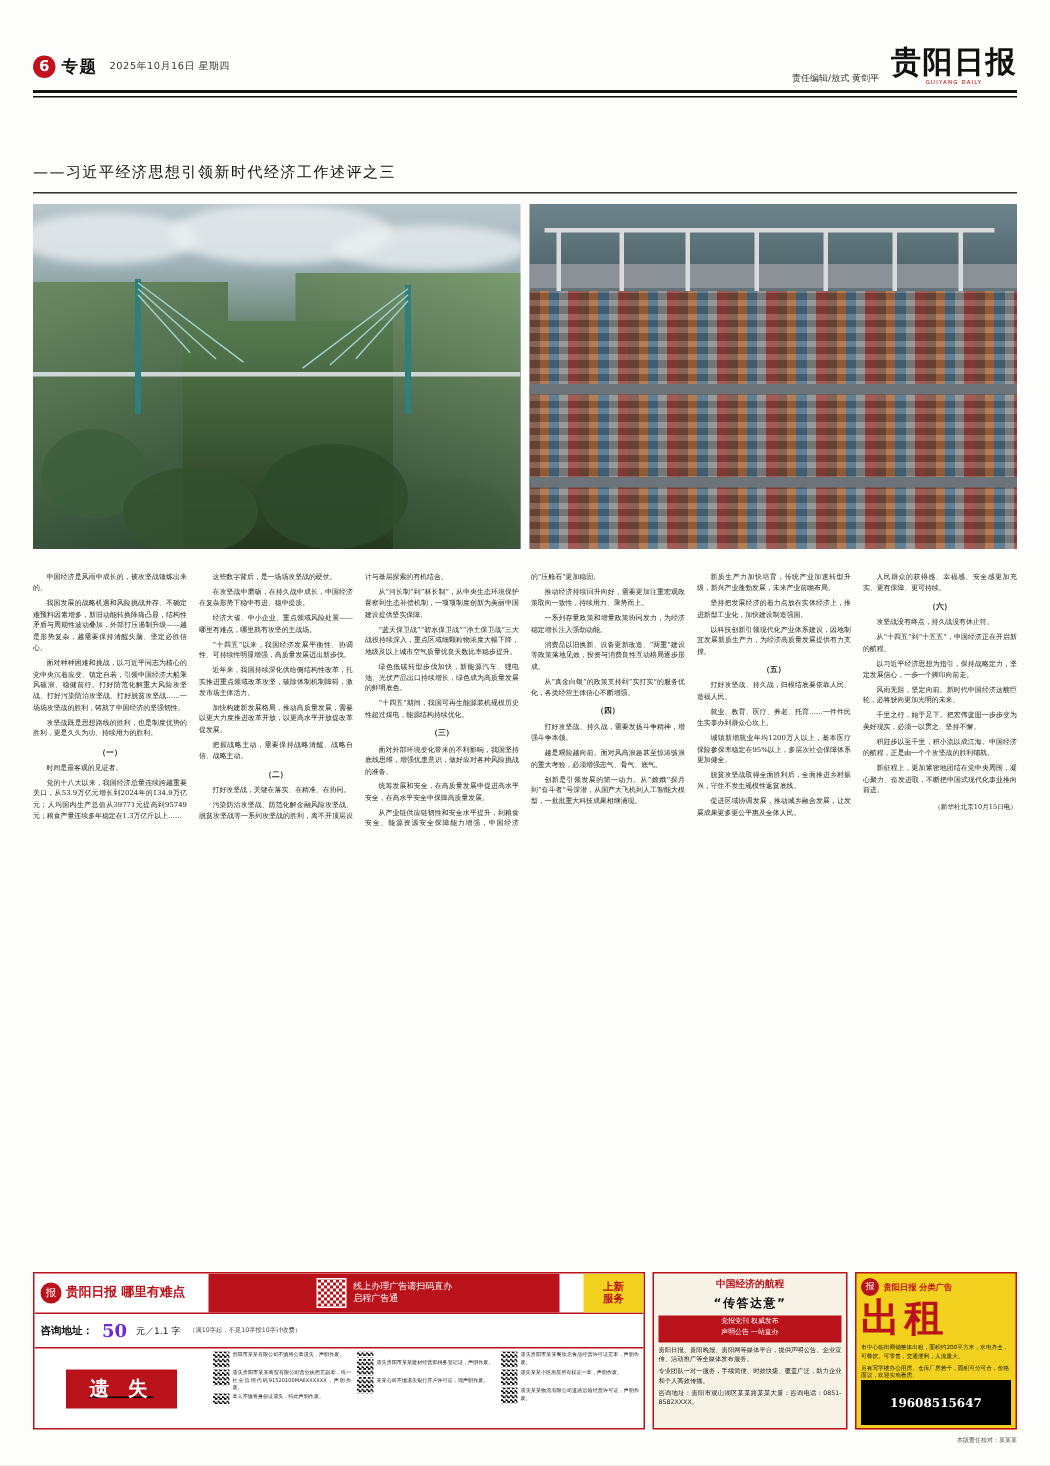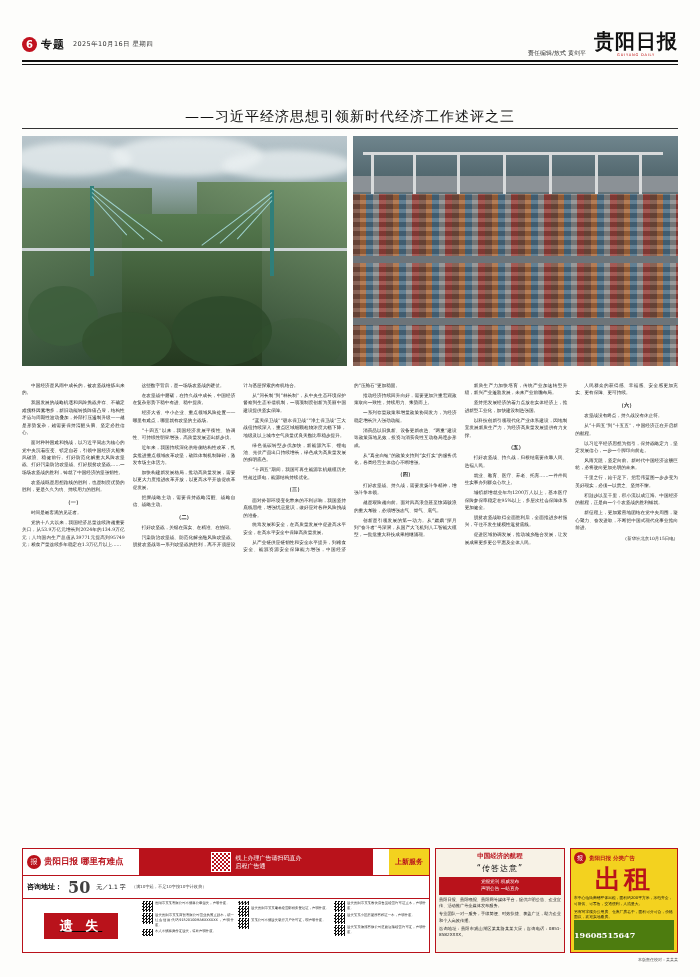--- a/index.html
+++ b/index.html
@@ -31,22 +31,22 @@
     position:absolute;left:22px;top:60px;width:656px;border-top:2px solid #111;
   }
   .rule-double:after{content:"";display:block;margin-top:1.5px;border-top:.6px solid #111;}
   
   .headline{
     position:absolute;left:22px;top:70px;width:656px;text-align:center;
     font-family:"DejaVu Serif","Liberation Serif",serif;
     font-size:27px;font-weight:bold;color:#0b0b0b;letter-spacing:2px;
   }
   .subhead{
-    position:absolute;left:22px;top:108px;width:656px;text-align:center;
-    font-size:14px;color:#111;letter-spacing:1px;
+    position:absolute;left:22px;top:108px;width:656px;text-align:left;
+    font-size:10px;color:#111;letter-spacing:1px;
   }
   .rule-thin{
     position:absolute;left:22px;top:128px;width:656px;border-top:.7px solid #333;
   }
   
   .photos{position:absolute;left:22px;top:136px;width:656px;height:230px;display:flex;gap:6px;}
   .photo{position:relative;flex:1;overflow:hidden;}
   
   .ph-bridge{background:linear-gradient(#b9c6cc 0%,#9fb2b8 18%,#4c6a4a 45%,#2f4a32 100%);}
   .ph-bridge .cloud{position:absolute;background:rgba(235,240,242,.75);border-radius:50%;filter:blur(3px);}
@@ -79,54 +79,54 @@
   .ad-logo{
     width:116px;display:flex;align-items:center;gap:3px;padding-left:4px;box-sizing:border-box;
   }
   .ad-logo .mark{width:14px;height:14px;border-radius:50%;background:#b9121b;color:#fff;font-size:7px;text-align:center;line-height:14px;}
   .ad-logo .txt{font-size:8.5px;font-weight:bold;color:#b9121b;font-family:"DejaVu Serif","Liberation Serif",serif;}
   .ad-qr-band{flex:1;background:#b9121b;color:#fff;display:flex;align-items:center;justify-content:center;gap:5px;}
   .ad-qr-band .qr{width:18px;height:18px;background:
       repeating-conic-gradient(#fff 0 25%,#b9121b 0 50%) 0 0/4px 4px;border:1px solid #fff;}
   .ad-qr-band .lines{font-size:6px;line-height:1.4;}
   .ad-new{width:40px;background:#f3d21f;color:#b9121b;font-size:7px;font-weight:bold;
-          display:flex;flex-direction:row;align-items:center;justify-content:center;line-height:1.15;margin-left:16px;}
+          display:flex;flex-direction:column;align-items:center;justify-content:center;line-height:1.15;margin-left:16px;}
   .ad-rate{display:flex;align-items:center;height:22px;border-bottom:.7px solid #b9121b;padding:0 4px;gap:6px;}
   .ad-rate .lab{font-size:7px;font-weight:bold;color:#111;}
-  .ad-rate .num{font-size:16px;font-weight:bold;color:#404040;font-family:"DejaVu Serif","Liberation Serif",serif;}
+  .ad-rate .num{font-size:12px;font-weight:bold;color:#6d28d9;font-family:"DejaVu Serif","Liberation Serif",serif;}
   .ad-rate .unit{font-size:6px;color:#111;}
   .ad-rate .note{font-size:4.2px;color:#444;line-height:1.3;}
   .ad-body{display:flex;height:53px;}
   .ad-lost{width:116px;display:flex;align-items:center;justify-content:center;text-decoration:underline;}
   .ad-lost .stamp{
     background:#b9121b;color:#fff;font-size:13px;font-weight:bold;letter-spacing:4px;
     padding:4px 16px;font-family:"DejaVu Serif","Liberation Serif",serif;
   }
   .ad-notices{flex:1;font-size:3.4px;line-height:1.45;color:#222;padding:2px 3px;
               column-count:3;column-gap:4px;text-align:justify;}
   .ad-notices .qrow{display:flex;gap:2px;margin-bottom:1px;align-items:flex-start;}
   .ad-notices .mini-qr{width:11px;height:11px;flex:0 0 11px;background:
       repeating-conic-gradient(#111 0 25%,#fff 0 50%) 0 0/3px 3px;}
   .ad-mid{flex:1;background:#f7f2e6;border:.7px solid #b9121b;padding:3px;box-sizing:border-box;}
   .ad-mid .hd{font-size:6.5px;font-weight:bold;color:#b9121b;text-align:center;}
-  .ad-mid .hd2{font-size:8px;font-weight:normal;color:#111;text-align:center;margin-top:2px;letter-spacing:1px;}
+  .ad-mid .hd2{font-size:8px;font-weight:bold;color:#111;text-align:center;margin-top:2px;letter-spacing:1px;}
   .ad-mid .blk{margin-top:3px;background:#b9121b;color:#fff;font-size:4.6px;text-align:center;padding:2px;line-height:1.5;}
   .ad-mid .ln{font-size:4.2px;color:#222;line-height:1.5;margin-top:2px;text-align:justify;}
   .ad-rent{flex:0 0 108px;background:#f3d21f;border:.7px solid #b9121b;padding:3px;box-sizing:border-box;
            display:flex;flex-direction:column;}
   .ad-rent .rtop{display:flex;align-items:center;gap:3px;}
   .ad-rent .rmark{width:12px;height:12px;border-radius:50%;background:#b9121b;color:#fff;font-size:6px;line-height:12px;text-align:center;}
   .ad-rent .rname{font-size:5.5px;font-weight:bold;color:#b9121b;}
   .ad-rent .big{
     font-family:"DejaVu Serif","Liberation Serif",serif;
-    font-size:26px;font-weight:bold;color:#b9121b;text-align:center;letter-spacing:3px;line-height:1.05;margin-top:2px;
+    font-size:26px;font-weight:bold;color:#b9121b;letter-spacing:3px;line-height:1.05;margin-top:2px;
   }
   .ad-rent .rlines{font-size:3.8px;color:#111;line-height:1.5;margin-top:2px;}
-  .ad-rent .phone{margin-top:auto;background:#4d7c0f;color:#fff;font-size:8px;font-weight:bold;
-                  text-align:left;padding:10px 0;font-family:"DejaVu Serif","Liberation Serif",serif;}
+  .ad-rent .phone{margin-top:auto;background:#000000;color:#fff;font-size:8px;font-weight:bold;
+                  text-align:center;padding:10px 0;font-family:"DejaVu Serif","Liberation Serif",serif;}
   .footer-note{position:absolute;left:22px;top:957px;width:656px;font-size:4px;color:#555;text-align:right;}
 </style>
 </head>
 <body>
 
 <div class="page">
 
   <div class="masthead">
     <div class="page-badge">6</div>
     <div class="page-section">专题</div>

